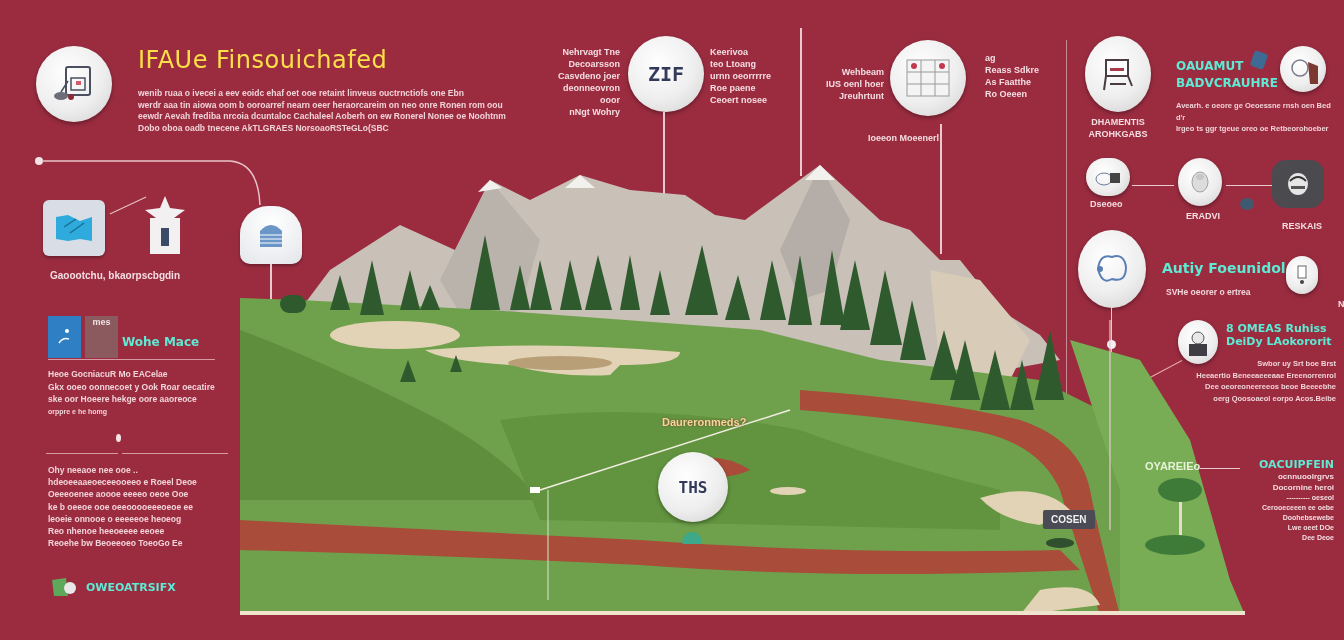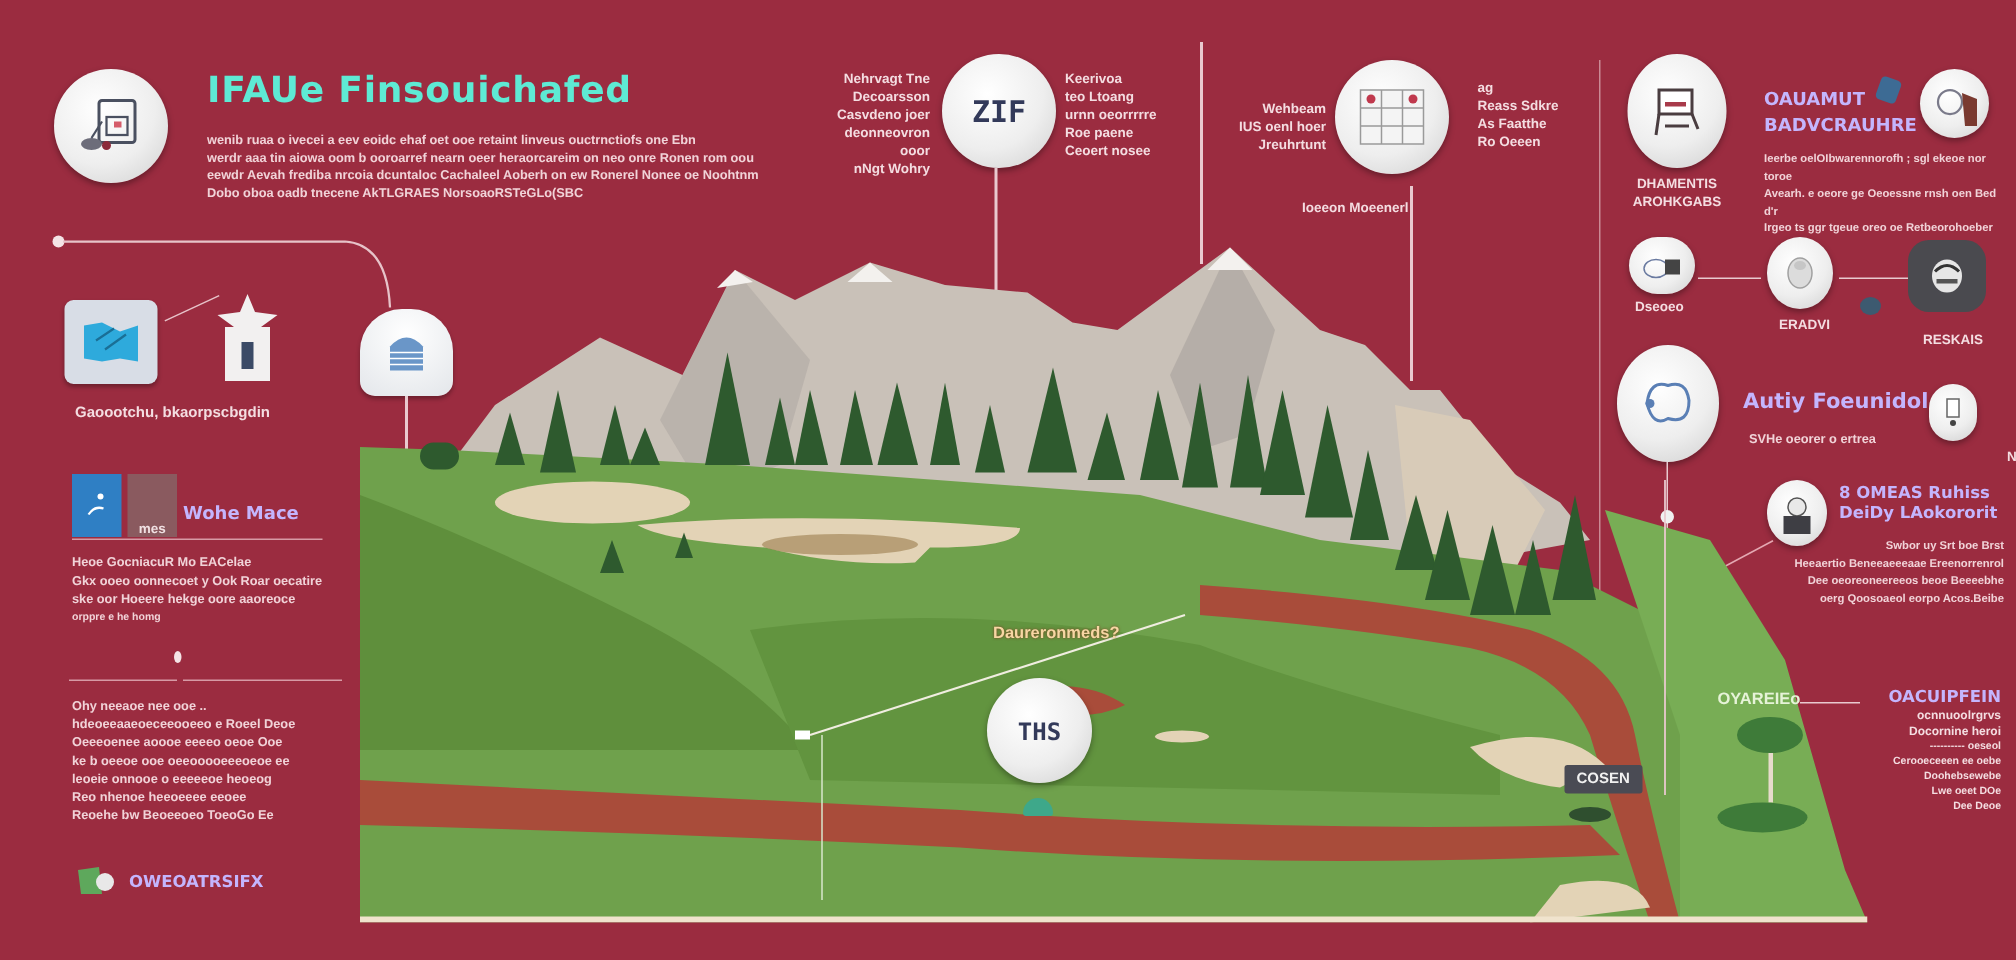--- a/index.html
+++ b/index.html
@@ -1,22 +1,22 @@
 <!DOCTYPE html>
 <html><head>
 <meta charset="utf-8">
 <style>
   html,body{margin:0;padding:0;}
   body{width:1344px;height:640px;overflow:hidden;background:#9b2c40;font-family:"Liberation Sans",sans-serif;color:#f3dfe2;position:relative;}
   .abs{position:absolute;}
   .circle{border-radius:50%;background:radial-gradient(circle at 40% 35%,#ffffff 0%,#eeeeee 55%,#cfcfcf 100%);box-shadow:0 2px 4px rgba(0,0,0,.35);display:flex;align-items:center;justify-content:center;}
-  .title{font-family:"DejaVu Sans",sans-serif;font-weight:bold;color:#5eead4;letter-spacing:.5px;}
+  .title{font-family:"DejaVu Sans",sans-serif;font-weight:normal;color:#fde047;letter-spacing:.5px;}
   .body-text{font-size:8.5px;line-height:11.5px;color:#f1d3d8;font-weight:bold;}
   .label{font-size:9px;line-height:12px;color:#f4dde1;font-weight:bold;}
-  .h2{font-family:"DejaVu Sans",sans-serif;font-weight:bold;color:#c4b5fd;font-size:14px;line-height:17px;}
+  .h2{font-family:"DejaVu Sans",sans-serif;font-weight:bold;color:#5eead4;font-size:14px;line-height:17px;}
   .line{background:#e9c9cf;}
   .rule{height:1px;background:#d79aa5;}
   .scene{position:absolute;left:240px;top:160px;width:1005px;height:455px;}
   .tag{background:#4a4b54;color:#f1f1f1;font-size:10px;font-weight:bold;padding:4px 8px;border-radius:2px;}
   .ball-text{font-family:"DejaVu Sans Mono",monospace;font-weight:bold;color:#333a5a;}
   .orange-label{color:#f6d6a3;font-weight:bold;font-size:11px;text-shadow:0 0 2px #7a3a20;}
   .green-label{color:#e6f3d8;font-weight:bold;font-size:11px;}
 </style>
 </head>
 <body>
@@ -105,21 +105,20 @@
   <div class="h2" style="font-size:12px;">BADVCRAUHRE</div>
 </div>
 <div class="abs" style="left:1252px;top:52px;width:14px;height:16px;background:#3d6b94;border-radius:3px;transform:rotate(20deg);"></div>
 <div class="abs circle" style="left:1280px;top:46px;width:46px;height:46px;">
   <svg width="30" height="30" viewBox="0 0 30 30">
       <circle cx="12" cy="14" r="8" fill="none" stroke="#7a7a8a" stroke-width="1.5"></circle>
       <path d="M20 8 L30 12 L30 30 L22 30 Z" fill="#7a3a30"></path>
     </svg>
 </div>
 <div class="abs" style="left:1176px;top:100px;width:160px;">
-  <div class="body-text" style="font-size:7.5px;">Ieerbe oelOIbwarennorofh ; sgl ekeoe nor toroe</div>
   <div class="body-text" style="font-size:7.5px;">Avearh. e oeore ge Oeoessne rnsh oen Bed d'r</div>
   <div class="body-text" style="font-size:7.5px;">Irgeo ts ggr tgeue oreo oe Retbeorohoeber</div>
 </div>
 
 <div class="abs circle" style="left:1086px;top:158px;width:44px;height:38px;border-radius:22px;">
   <svg width="28" height="20" viewBox="0 0 28 20">
       <ellipse cx="10" cy="12" rx="8" ry="6" fill="none" stroke="#6a7aa0"></ellipse>
       <rect x="16" y="6" width="10" height="10" fill="#444"></rect>
     </svg>
 </div>
@@ -218,21 +217,21 @@
 </div>
 <div class="abs line" style="left:270px;top:264px;width:2px;height:40px;"></div>
 <div class="abs label" style="left:50px;top:270px;font-size:10px;">Gaoootchu, bkaorpscbgdin</div>
 
 <div class="abs" style="left:48px;top:316px;width:33px;height:42px;background:#2f7fc4;display:flex;align-items:center;justify-content:center;">
   <svg width="20" height="20" viewBox="0 0 20 20">
       <circle cx="12" cy="4" r="2" fill="#fff"></circle>
       <path d="M4 16 Q8 10 14 12" stroke="#fff" fill="none" stroke-width="1.5"></path>
     </svg>
 </div>
-<div class="abs" style="left:85px;top:316px;width:33px;height:42px;background:#8a5a5f;display:flex;align-items:flex-end;justify-content:center;">
+<div class="abs" style="left:85px;top:316px;width:33px;height:42px;background:#8a5a5f;display:flex;align-items:flex-start;justify-content:center;">
   <span class="label" style="font-size:9px;color:#f0e0e2;">mes</span>
 </div>
 <div class="abs h2" style="left:122px;top:334px;font-size:12px;">Wohe Mace</div>
 <div class="abs rule" style="left:48px;top:359px;width:167px;"></div>
 <div class="abs" style="left:48px;top:368px;width:172px;">
   <div class="body-text" style="line-height:12.5px;">Heoe GocniacuR Mo EACelae</div>
   <div class="body-text" style="line-height:12.5px;">Gkx ooeo oonnecoet y Ook Roar oecatire</div>
   <div class="body-text" style="line-height:12.5px;">ske oor Hoeere hekge oore aaoreoce</div>
   <div class="body-text" style="line-height:12.5px;font-size:7px;">orppre e he homg</div>
 </div>

